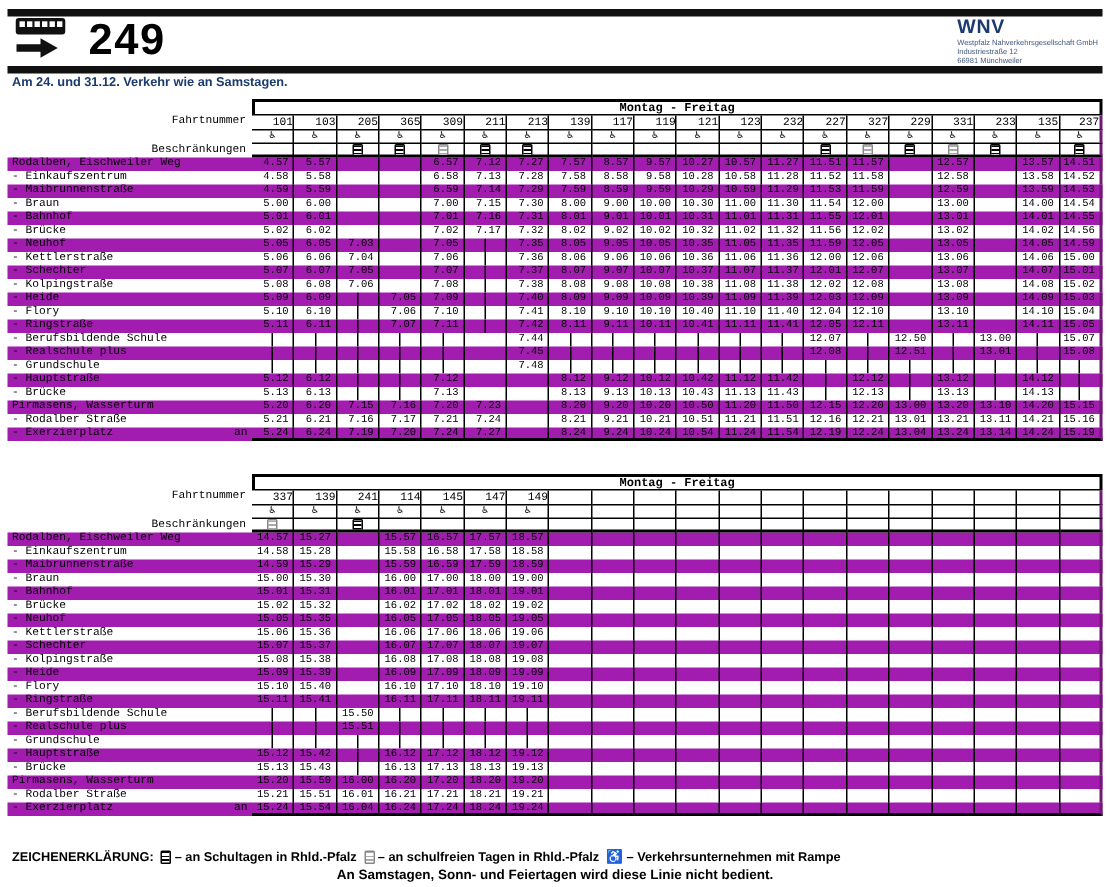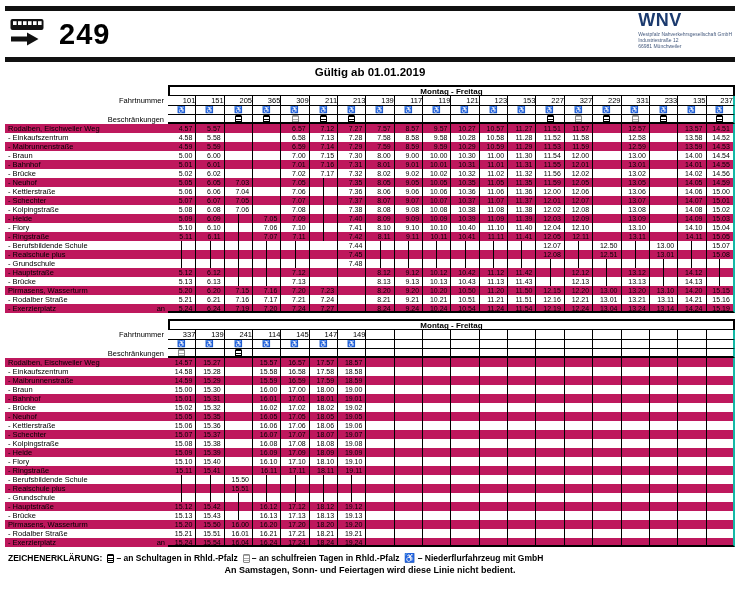--- a/index.html
+++ b/index.html
@@ -1,45 +1,45 @@
 <!DOCTYPE html>
 <html><head>
 <meta charset="utf-8">
 <style>
   html,body{margin:0;padding:0;background:#fff;}
   body{width:740px;height:591px;overflow:hidden;font-family:"Liberation Sans",sans-serif;color:#000;-webkit-font-smoothing:antialiased;}
   .page{padding:6px 5px 0 5px;}
   .topbar{height:5px;background:#111;}
-  .band{display:flex;align-items:center;position:relative;height:46px;}
+  .band{display:flex;align-items:center;position:relative;height:33px;}
   .bus{margin-left:5px;flex:0 0 auto;}
   .route{font-size:29px;font-weight:bold;margin-left:13px;letter-spacing:1px;line-height:33px;}
   .title{position:absolute;left:120px;right:120px;text-align:center;font-size:17px;font-weight:bold;}
   .logo{position:absolute;right:3px;top:0;color:#1b3a6e;line-height:1;}
-  .logo .wnv{font-weight:bold;font-size:18px;letter-spacing:.5px;margin-bottom:2px;}
+  .logo .wnv{font-weight:bold;font-size:13px;letter-spacing:.5px;margin-bottom:2px;}
   .logo .small{font-size:5px;line-height:6px;color:#44597d;}
   .valid{text-align:center;font-weight:bold;font-size:11.5px;margin:4px 0 3px;}
   .notes{color:#1b3a6e;font-weight:bold;font-size:8.5px;line-height:10px;margin:0 0 7px 3px;}
   .notes div{white-space:nowrap;}
 
   
-  .tt{margin-bottom:6px;}
+  .tt{margin-bottom:22px;font-family:Liberation Mono, monospace;}
   .row{display:grid;grid-template-columns:163px repeat(20,28.35px);}
   .lbl{box-sizing:border-box;font-size:7.5px;line-height:9px;padding-left:3px;display:flex;justify-content:space-between;overflow:hidden;white-space:nowrap;}
   .lbl.right{justify-content:flex-end;padding-right:4px;font-size:7.5px;}
   .lbl .an{padding-right:3px;}
   .c{box-sizing:border-box;border-right:1px solid #000;overflow:hidden;}
   .row .c:first-of-type{border-left:2px solid #000;}
-  .row .c:last-child{border-right:2px solid #14b8a6;}
+  .row .c:last-child{border-right:2px solid #701a75;}
   .bannercell{grid-column:2 / -1;box-sizing:border-box;border:2px solid #000;border-bottom:1px solid #000;text-align:center;font-weight:bold;font-size:8px;line-height:10px;height:11px;}
   .hrow .c{height:10px;border-bottom:1px solid #000;text-align:right;font-size:7.5px;line-height:10px;}
   .irow .c{height:9px;border-bottom:1px solid #000;text-align:center;font-size:7px;line-height:8px;}
   .rrow .c{height:9px;border-bottom:2px solid #000;text-align:center;line-height:8px;}
   .brow .c{height:9px;}
   .brow.lastrow .c{border-bottom:2px solid #000;}
-  .brow.stripe{background:#be185d;}
+  .brow.stripe{background:#a21caf;}
   .time{display:block;text-align:right;padding-right:3px;font-size:7px;line-height:9px;}
   .vl{width:1px;background:#000;height:100%;margin:0 auto;}
   .sym{display:inline-block;width:5px;height:7px;border:1px solid #000;border-radius:1px;background:repeating-linear-gradient(180deg,#000 0 1px,#fff 1px 2.5px);vertical-align:middle;}
   .sym.holiday{border-color:#888;background:repeating-linear-gradient(180deg,#aaa 0 1px,#fff 1px 2.5px);}
   .wc{font-size:7px;}
 
   .legend{display:flex;align-items:center;gap:5px;font-size:8.5px;font-weight:bold;margin:1px 0 0 3px;}
   .legend .item{display:flex;align-items:center;gap:2px;}
   .legend .wc{font-size:9px;}
   .fnote1{text-align:center;font-weight:bold;font-size:9px;margin-top:2px;}
@@ -66,45 +66,45 @@
     <span class="route">249</span>
     <span class="logo">
       <div class="wnv">WNV</div>
       <div class="small">Westpfalz Nahverkehrsgesellschaft GmbH</div>
       <div class="small">Industriestraße 12</div>
       <div class="small">66981 Münchweiler</div>
     </span>
   </div>
   <div class="topbar"></div>
 
-  <div class="valid">Gültig ab 01.01.2019</div>
 
   <div class="notes">
+    <div>Am 24. und 31.12. Verkehr wie an Samstagen.</div>
   </div>
 
   <div class="tt" id="tt0">
       <div class="row">
         <div class="lbl"></div>
         <div class="bannercell">Montag - Freitag</div>
       </div>
       <div class="row hrow">
         <div class="lbl right">Fahrtnummer</div>
         <div class="c"><span>101</span></div>
-        <div class="c"><span>151</span></div>
+        <div class="c"><span>103</span></div>
         <div class="c"><span>205</span></div>
         <div class="c"><span>365</span></div>
         <div class="c"><span>309</span></div>
         <div class="c"><span>211</span></div>
         <div class="c"><span>213</span></div>
         <div class="c"><span>139</span></div>
         <div class="c"><span>117</span></div>
         <div class="c"><span>119</span></div>
         <div class="c"><span>121</span></div>
         <div class="c"><span>123</span></div>
-        <div class="c"><span>153</span></div>
+        <div class="c"><span>232</span></div>
         <div class="c"><span>227</span></div>
         <div class="c"><span>327</span></div>
         <div class="c"><span>229</span></div>
         <div class="c"><span>331</span></div>
         <div class="c"><span>233</span></div>
         <div class="c"><span>135</span></div>
         <div class="c"><span>237</span></div>
       </div>
       <div class="row irow">
         <div class="lbl"></div>
@@ -2290,19 +2290,19 @@
     <span class="item">
       <span class="sym school"></span>
       <span>– an Schultagen in Rhld.-Pfalz</span>
     </span>
     <span class="item">
       <span class="sym holiday"></span>
       <span>– an schulfreien Tagen in Rhld.-Pfalz</span>
     </span>
     <span class="item">
       <span class="wc">♿</span>
-      <span>– Niederflurfahrzeug mit GmbH</span>
+      <span>– Verkehrsunternehmen mit Rampe</span>
     </span>
   </div>
 
   <div class="fnote1">An Samstagen, Sonn- und Feiertagen wird diese Linie nicht bedient.</div>
 
 </div>
 
 </body></html>

